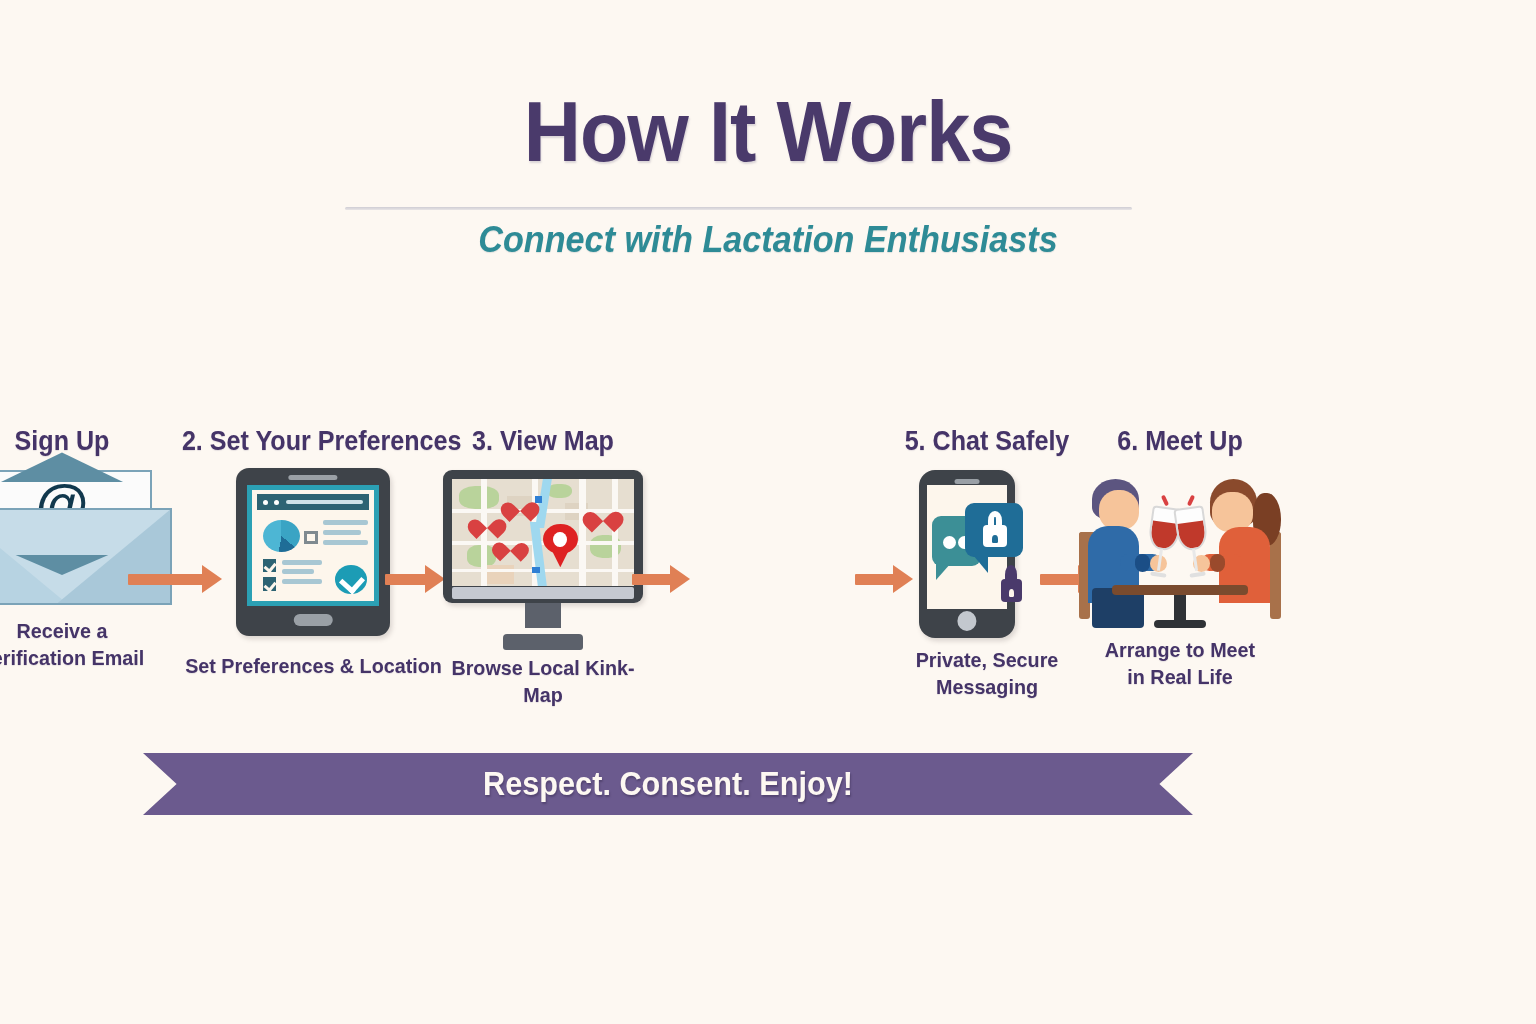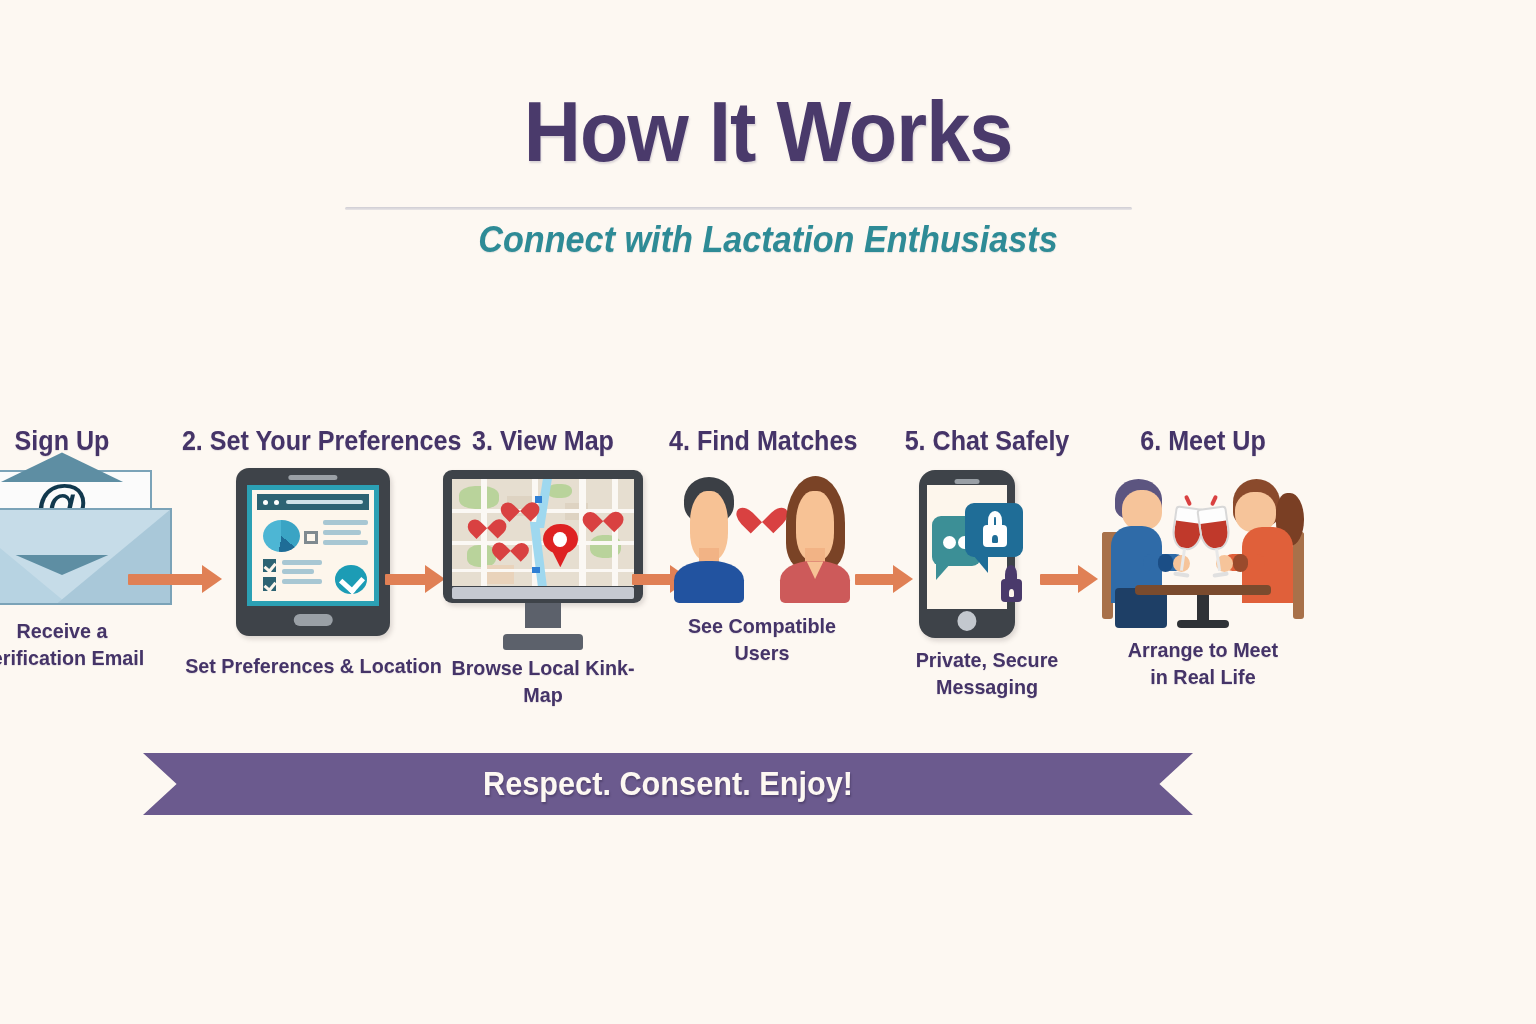--- a/index.html
+++ b/index.html
@@ -278,42 +278,20 @@
       <div class="mon-foot"></div>
     </div>
     <div class="step-caption" style="top:240px;">Browse Local Kink-Map</div>
   </div>
 
   <div class="arrow" style="left:632px;top:150px;width:58px;">
     <div class="shaft" style="width:40px;"></div>
       <div class="head" style="left:38px;"></div>
   </div>
 
-  <div class="step" style="left:662px;width:200px;height:300px;">
-    <div class="step-heading" style="top:12px;">4. Find Matches</div>
-    <div class="step-art avs" style="left:10px;width:180px;height:130px;top:58px;">
-      <div class="av" style="left:0;">
-        <div class="av-hair" style="left:16%;top:3%;width:68%;height:36%;background:#3b3f45;"></div>
-        <div class="av-face"></div>
-        <div class="av-neck"></div>
-        <div class="av-body" style="background:#2253a0;"></div>
-      </div>
-      <div class="mid-heart heart" style="left:41%;top:18%;width:18%;height:25%;"></div>
-      <div class="av" style="right:0;">
-        <div class="av-hair" style="left:10%;top:2%;width:80%;height:72%;background:#7a4326;border-radius:50% 50% 28% 28%;"></div>
-        <div class="av-face"></div>
-        <div class="av-neck"></div>
-        <div class="av-body" style="background:#cd5a5a;">
-          <div class="av-v"></div>
-        </div>
-      </div>
-    </div>
-    <div class="step-caption" style="top:198px;">See Compatible</div>
-    <div class="step-caption" style="top:225px;">Users</div>
-  </div>
 
   <div class="arrow" style="left:855px;top:150px;width:58px;">
     <div class="shaft" style="width:40px;"></div>
       <div class="head" style="left:38px;"></div>
   </div>
 
   <div class="step" style="left:887px;width:200px;height:300px;">
     <div class="step-heading" style="top:12px;">5. Chat Safely</div>
     <div class="step-art phone" style="left:32px;width:96px;height:168px;top:55px;">
       <div class="ph-speaker"></div>
@@ -341,21 +319,21 @@
     </div>
     <div class="step-caption" style="top:232px;">Private, Secure</div>
     <div class="step-caption" style="top:259px;">Messaging</div>
   </div>
 
   <div class="arrow" style="left:1040px;top:150px;width:58px;">
     <div class="shaft" style="width:40px;"></div>
       <div class="head" style="left:38px;"></div>
   </div>
 
-  <div class="step" style="left:1088px;width:230px;height:300px;">
+  <div class="step" style="left:1065px;width:230px;height:300px;">
     <div class="step-heading" style="top:12px;">6. Meet Up</div>
     <div class="step-art couple" style="left:8px;width:214px;height:155px;top:58px;">
 
       <div class="chair" style="left:3%;top:38%;width:5%;height:56%;"></div>
       <div class="chair" style="left:3%;top:38%;width:13%;height:5%;"></div>
       <div class="chair" style="right:3%;top:38%;width:5%;height:56%;"></div>
       <div class="chair" style="right:3%;top:38%;width:13%;height:5%;"></div>
 
       <div class="c-hair" style="left:9%;top:4%;width:22%;height:26%;background:#5c5580;"></div>
       <div class="c-head" style="left:12%;top:11%;width:19%;height:26%;"></div>

